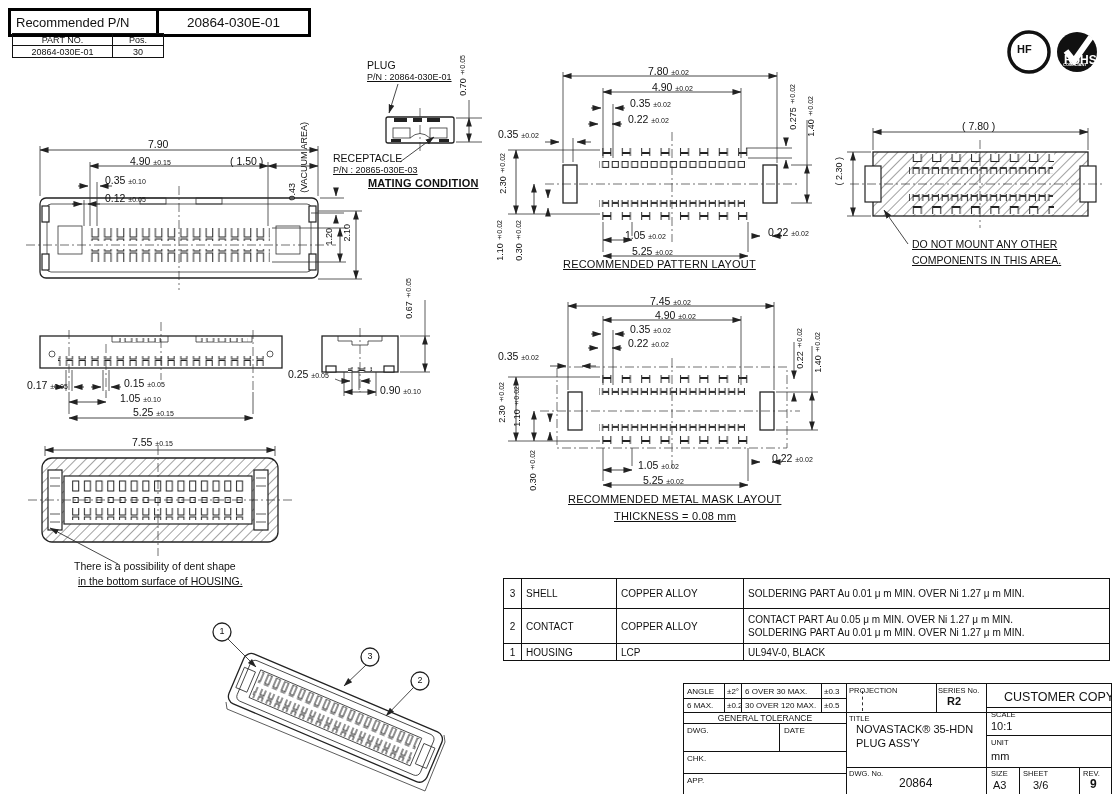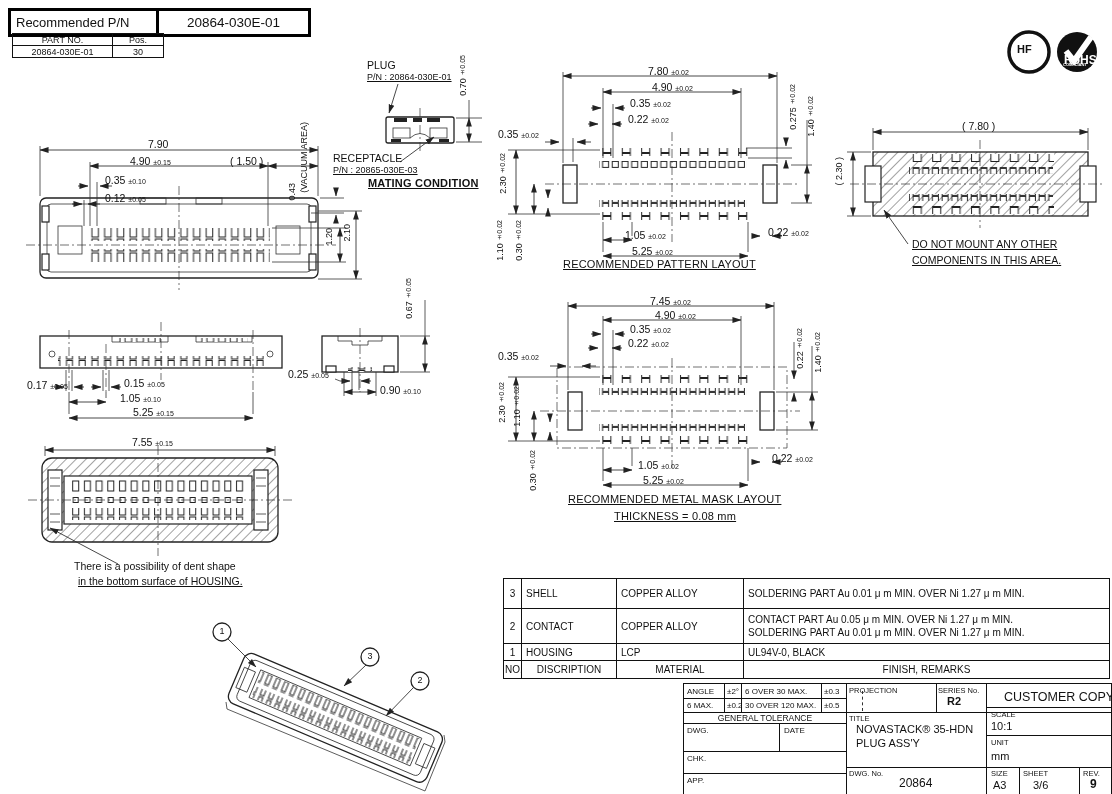--- a/index.html
+++ b/index.html
@@ -470,26 +470,20 @@
         <div>CONTACT PART  Au 0.05 μ m MIN. OVER Ni 1.27 μ m MIN.</div>
         <div>SOLDERING PART Au 0.01 μ m MIN. OVER Ni 1.27 μ m MIN.</div>
       </td>
     </tr>
     <tr style="height:17px;">
       <td class="cno">1</td>
       <td>HOUSING</td>
       <td>LCP</td>
       <td class="fin">UL94V-0, BLACK</td>
     </tr>
-    <tr style="height:18px;">
-      <td class="cno">NO.</td>
-      <td class="ctr">DISCRIPTION</td>
-      <td class="ctr">MATERIAL</td>
-      <td class="ctr">FINISH, REMARKS</td>
-    </tr>
   </tbody>
     </table>
 
   <div class="tblock">
 
     <div class="tb-h" style="left:0;top:14px;width:162px;"></div>
     <div class="tb-h" style="left:0;top:28px;width:162px;"></div>
     <div class="tb-h" style="left:0;top:39px;width:162px;"></div>
     <div class="tb-h" style="left:0;top:67px;width:162px;"></div>
     <div class="tb-h" style="left:0;top:89px;width:162px;"></div>

